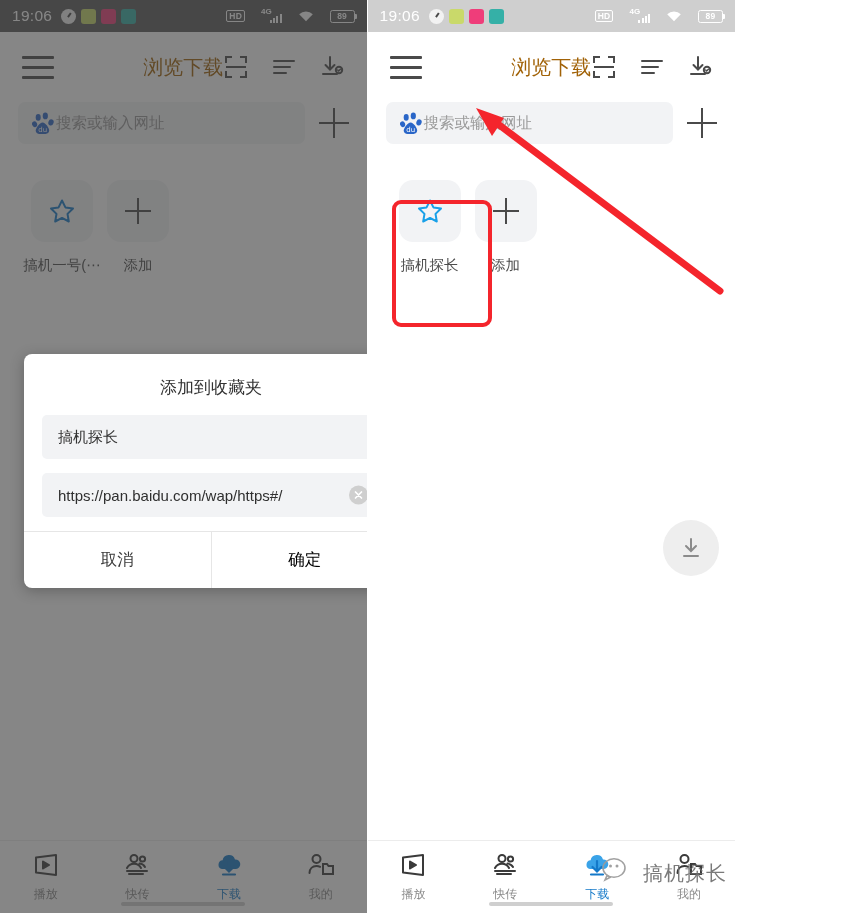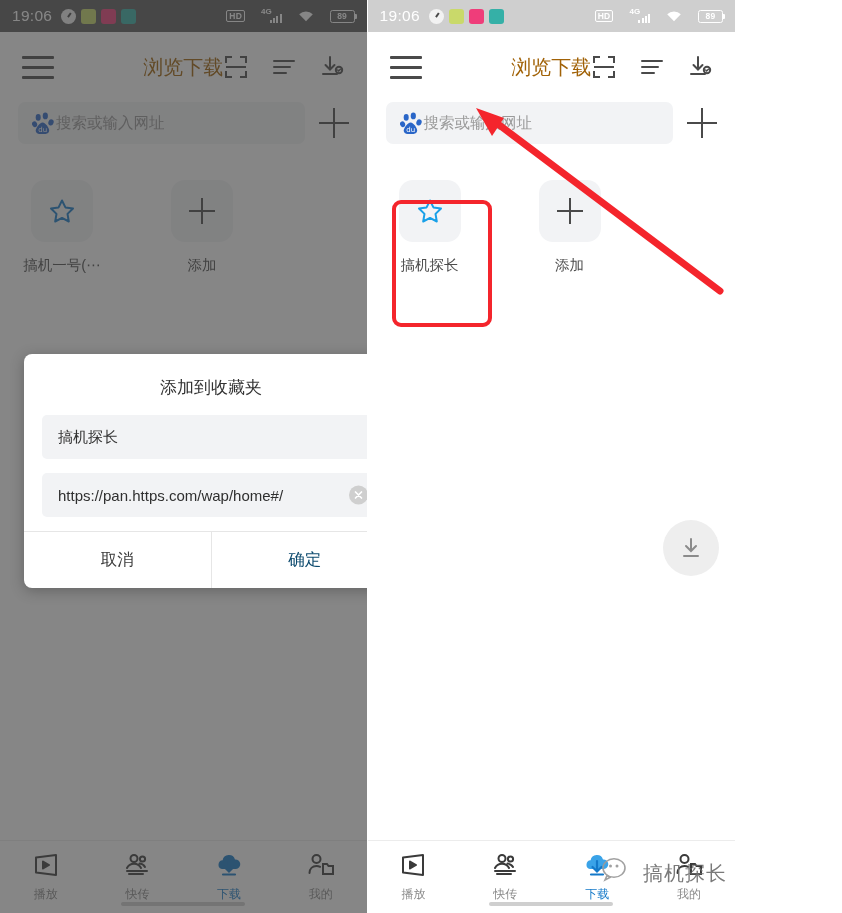--- a/index.html
+++ b/index.html
@@ -93,21 +93,21 @@
   .plus-btn {
     width: 30px; height: 30px; position: relative; flex: none; cursor: pointer;
   }
   .plus-btn::before, .plus-btn::after {
     content: ""; position: absolute; background: #4a4a4a;
   }
   .plus-btn::before { left: 0; right: 0; top: 14px; height: 2px; }
   .plus-btn::after { top: 0; bottom: 0; left: 14px; width: 2px; }
 
   
-  .grid { display: flex; padding: 36px 24px 0 24px; gap: 64px; }
+  .grid { display: flex; padding: 36px 24px 0 24px; }
   .tile { width: 76px; display: flex; flex-direction: column; align-items: center; cursor: pointer; }
   .tile-box {
     width: 62px; height: 62px; border-radius: 14px; background: #f2f3f5;
     display: flex; align-items: center; justify-content: center;
   }
   .tile-label {
     margin-top: 14px; font-size: 14.5px; color: #4d4d4d;
     white-space: nowrap; overflow: hidden; text-overflow: clip;
   }
   .plus-glyph { width: 26px; height: 26px; position: relative; }
@@ -170,21 +170,21 @@
     position: absolute; right: 12px; top: 50%; transform: translateY(-50%);
     width: 19px; height: 19px; border-radius: 50%; background: #cfcfcf;
     display: flex; align-items: center; justify-content: center; cursor: pointer;
   }
   .clear-icon svg { display: block; }
   .dialog-actions { display: flex; border-top: 1px solid #e6e6e6; margin-top: 0; }
   .dialog-btn {
     flex: 1; text-align: center; padding: 17px 0; font-size: 16.5px;
     color: #3a3a3a; cursor: pointer;
   }
-  .dialog-btn.confirm { color: #0c4a6e; border-left: 1px solid #e6e6e6; }
+  .dialog-btn.confirm { color: #000000; border-left: 1px solid #e6e6e6; }
 
   
   .annot-box {
     position: absolute; z-index: 40;
     left: 24px; top: 200px; width: 100px; height: 127px;
     border: 4px solid #f4252c; border-radius: 9px;
     pointer-events: none;
   }
   .annot-svg { position: absolute; left: 0; top: 0; width: 421px; height: 913px; z-index: 39; pointer-events: none; }
 
@@ -343,21 +343,21 @@
     </div>
 
     <div class="dim"></div>
 
     <div class="dialog">
       <div class="dialog-title">添加到收藏夹</div>
       <div class="dialog-field">
         <span class="val">搞机探长</span>
       </div>
       <div class="dialog-field url">
-        <span class="val">https://pan.https.com/wap/home#/</span>
+        <span class="val">https://pan.baidu.com/wap/https#/</span>
         <span class="clear-icon">
           <svg width="11" height="11" viewBox="0 0 11 11" stroke="#fff" stroke-width="1.7" stroke-linecap="round">
             <path d="M2.5 2.5 8.5 8.5M8.5 2.5 2.5 8.5"></path>
           </svg>
         </span>
       </div>
       <div class="dialog-actions">
         <div class="dialog-btn">取消</div>
         <div class="dialog-btn confirm">确定</div>
       </div>

